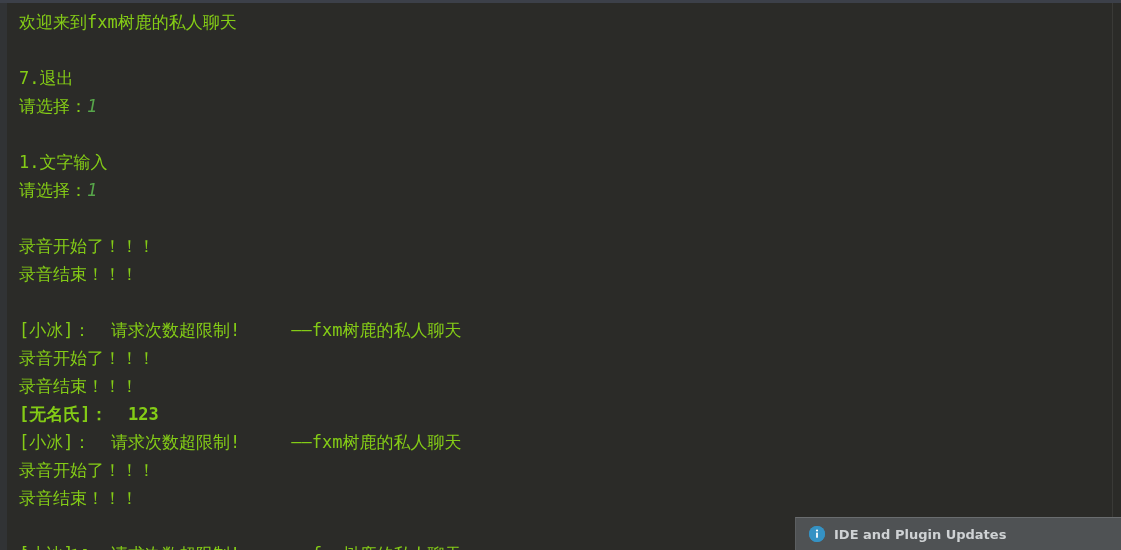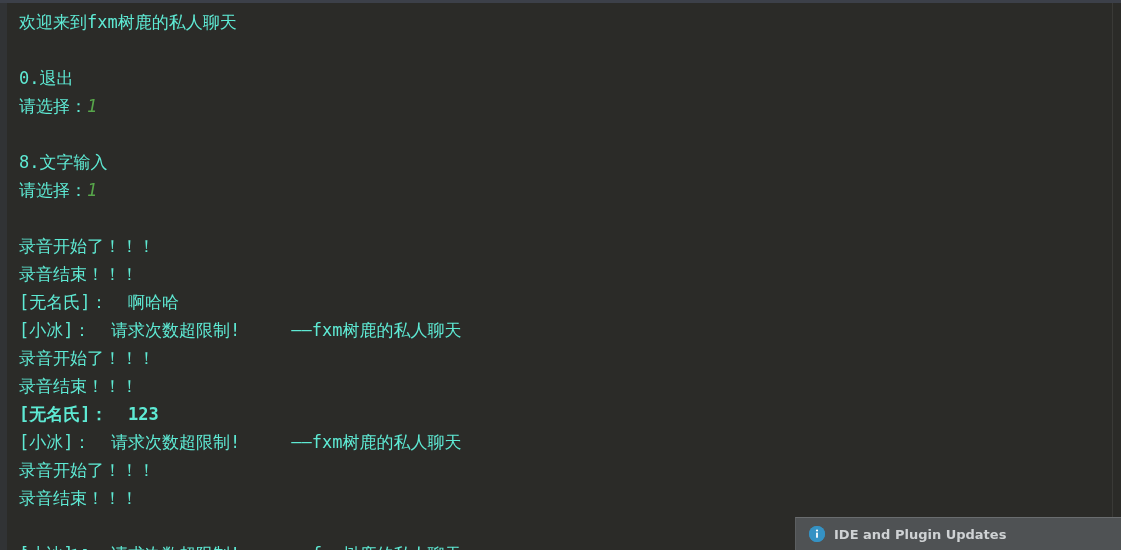--- a/index.html
+++ b/index.html
@@ -69,21 +69,21 @@
     color: #bbbbbb;
     letter-spacing: 0px;
   }
 
   .line .seg {
     white-space: pre;
   }
 
   
   .seg.out {
-    color: #5eead4;
+    color: #84cc16;
   }
   
   .seg.userinput {
     color: #57a64a;
     font-style: italic;
   }
 
   
   .notification {
     position: absolute;
@@ -124,27 +124,26 @@
 
 <div id="console-root">
 
   <div class="top-strip"></div>
   <div class="left-gutter"></div>
   <div class="right-divider"></div>
 
   <div class="output-area">
 
   <div class="line" style="top: 5px;"><span class="seg out">欢迎来到fxm树鹿的私人聊天</span></div>
-      <div class="line" style="top: 61px;"><span class="seg out">0.退出</span></div>
+      <div class="line" style="top: 61px;"><span class="seg out">7.退出</span></div>
       <div class="line" style="top: 89px;"><span class="seg out">请选择：</span><span class="seg userinput">1</span></div>
-      <div class="line" style="top: 145px;"><span class="seg out">8.文字输入</span></div>
+      <div class="line" style="top: 145px;"><span class="seg out">1.文字输入</span></div>
       <div class="line" style="top: 173px;"><span class="seg out">请选择：</span><span class="seg userinput">1</span></div>
       <div class="line" style="top: 229px;"><span class="seg out">录音开始了！！！</span></div>
       <div class="line" style="top: 257px;"><span class="seg out">录音结束！！！</span></div>
-      <div class="line" style="top: 285px;"><span class="seg out">[无名氏]：  啊哈哈</span></div>
       <div class="line" style="top: 313px;"><span class="seg out">[小冰]：  请求次数超限制!     ——fxm树鹿的私人聊天</span></div>
       <div class="line" style="top: 341px;"><span class="seg out">录音开始了！！！</span></div>
       <div class="line" style="top: 369px;"><span class="seg out">录音结束！！！</span></div>
       <div class="line" style="top: 397px; font-weight: bold;"><span class="seg out">[无名氏]：  123</span></div>
       <div class="line" style="top: 425px;"><span class="seg out">[小冰]：  请求次数超限制!     ——fxm树鹿的私人聊天</span></div>
       <div class="line" style="top: 453px;"><span class="seg out">录音开始了！！！</span></div>
       <div class="line" style="top: 481px;"><span class="seg out">录音结束！！！</span></div>
       <div class="line" style="top: 496px; margin-top: 44px;"><span class="seg out">[无名氏]：  再见</span></div>
       <div class="line" style="top: 537px;"><span class="seg out">[小冰]：  请求次数超限制!     ——fxm树鹿的私人聊天</span></div>
     </div>

